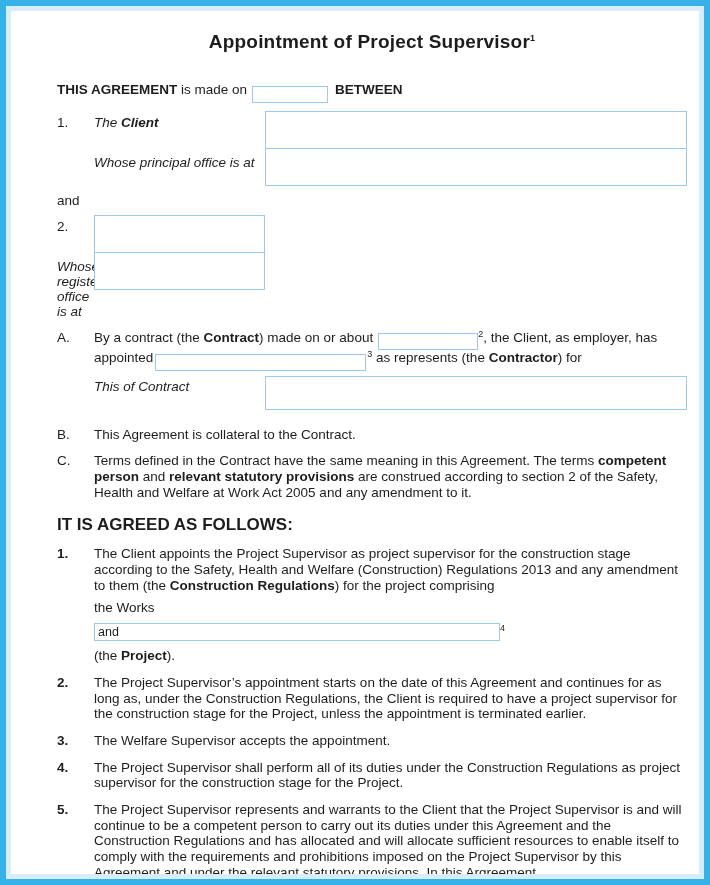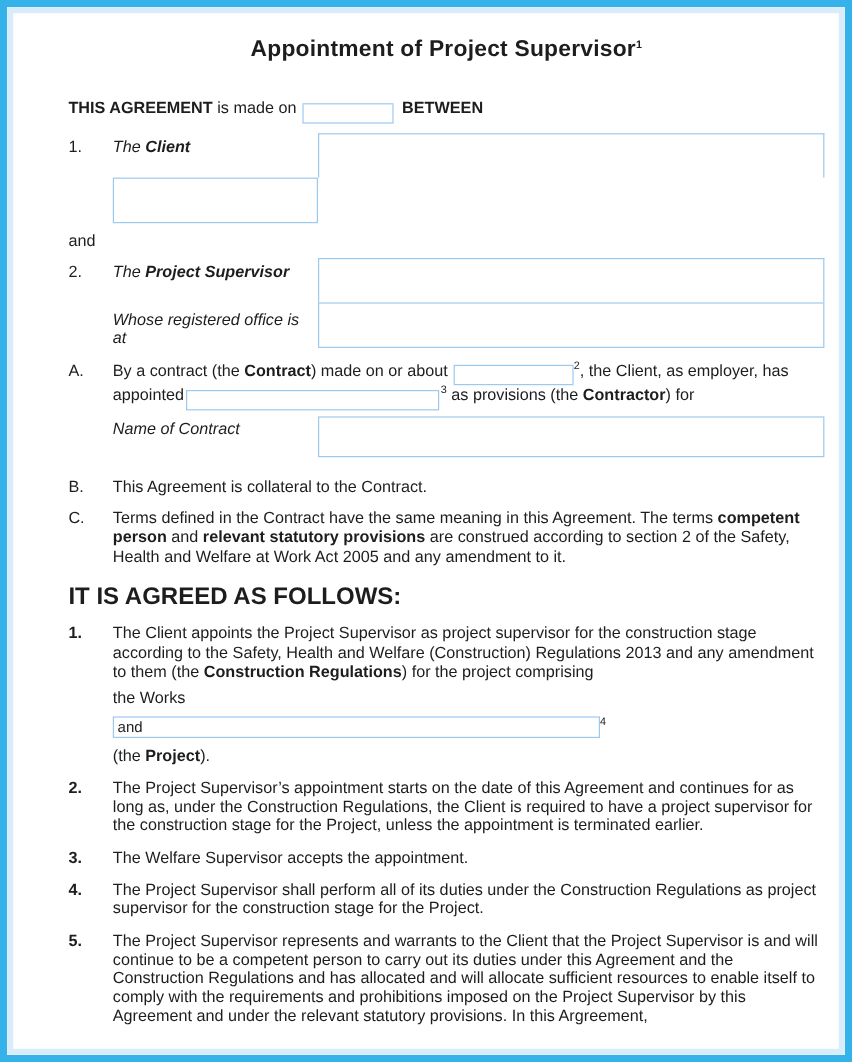--- a/index.html
+++ b/index.html
@@ -38,21 +38,21 @@
   .item-number.bold{font-weight:bold;}
   .bg-a-date{width:100px;margin-left:5px;}
   .bg-a-contractor{width:211px;margin:0 1px 0 2px;}
   sup.fn{font-size:9px;line-height:0;}
   .contract-name-row{display:grid;grid-template-columns:37px 171px 1fr;margin-top:5px;}
   .contract-name-box{height:34px;border:1.5px solid var(--field-border);}
   .works-line{display:grid;grid-template-columns:208px 1fr;margin-top:6px;}
   .sub-line{margin-top:7px;}
   .project-field-row{margin-top:7px;}
   .project-field{width:406px;height:18px;margin:0;vertical-align:baseline;}
-  .heading-agreed{font-size:20px;font-weight:bold;margin-top:15px;}
+  .heading-agreed{font-size:17px;font-weight:bold;margin-top:15px;}
 </style>
 </head>
 <body>
 
 <div class="page">
   <div class="page-inner">
 
     <div class="title">
       <span>Appointment of Project Supervisor</span><sup class="fn">1</sup>
     </div>
@@ -63,48 +63,46 @@
 
     <div class="parties">
 
       <div class="party">
         <div class="party-number">1.</div>
         <div class="label-cell label-name">
           <span>The </span><b>Client</b>
         </div>
         <input class="box-input box-row1" type="text" value="" style="">
         <div></div>
+        <div class="label-cell label-addr">Whose principal office is at</div>
         <input class="box-input box-row2" type="text" value="" style="">
       </div>
 
       <div class="and-connector">and</div>
 
       <div class="party">
         <div class="party-number">2.</div>
-        <div class="label-cell label-name">
-          <span>The </span><b>Project Supervisor</b>
-        </div>
         <input class="box-input box-row1" type="text" value="" style="">
         <div></div>
         <div class="label-cell label-addr">Whose registered office is at</div>
         <input class="box-input box-row2" type="text" value="" style="">
       </div>
     </div>
 
 
     <div class="item body-text">
       <div class="item-number">A.</div>
       <div>
-        <span>By a contract (the </span><b>Contract</b><span>) made on or about</span><input class="inline-field bg-a-date" type="text" value="" style=""><sup class="fn">2</sup><span>, the Client, as employer, has appointed</span><input class="inline-field bg-a-contractor" type="text" value="" style=""><sup class="fn">3</sup><span> as provisions (the </span><b>Contractor</b><span>) for</span>
+        <span>By a contract (the </span><b>Contract</b><span>) made on or about</span><input class="inline-field bg-a-date" type="text" value="" style=""><sup class="fn">2</sup><span>, the Client, as employer, has appointed</span><input class="inline-field bg-a-contractor" type="text" value="" style=""><sup class="fn">3</sup><span> as represents (the </span><b>Contractor</b><span>) for</span>
       </div>
     </div>
 
     <div class="contract-name-row body-text">
       <div></div>
-      <div class="label-cell" style="padding-top:3px;">Name of Contract</div>
+      <div class="label-cell" style="padding-top:3px;">This of Contract</div>
       <input class="box-input contract-name-box" type="text" value="" style="">
     </div>
 
     <div class="works-line body-text">
       <div></div>
     </div>
 
     <div class="item body-text">
       <div class="item-number">B.</div>
       <div>This Agreement is collateral to the Contract.</div>

